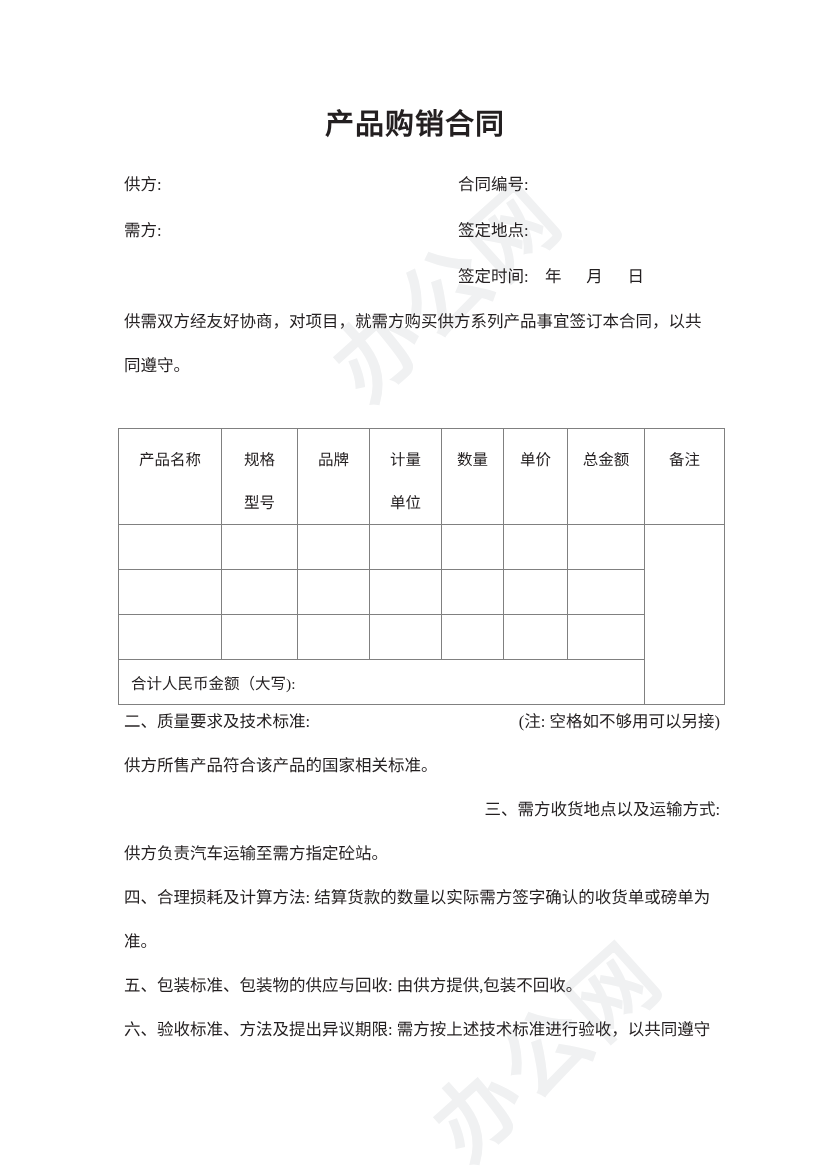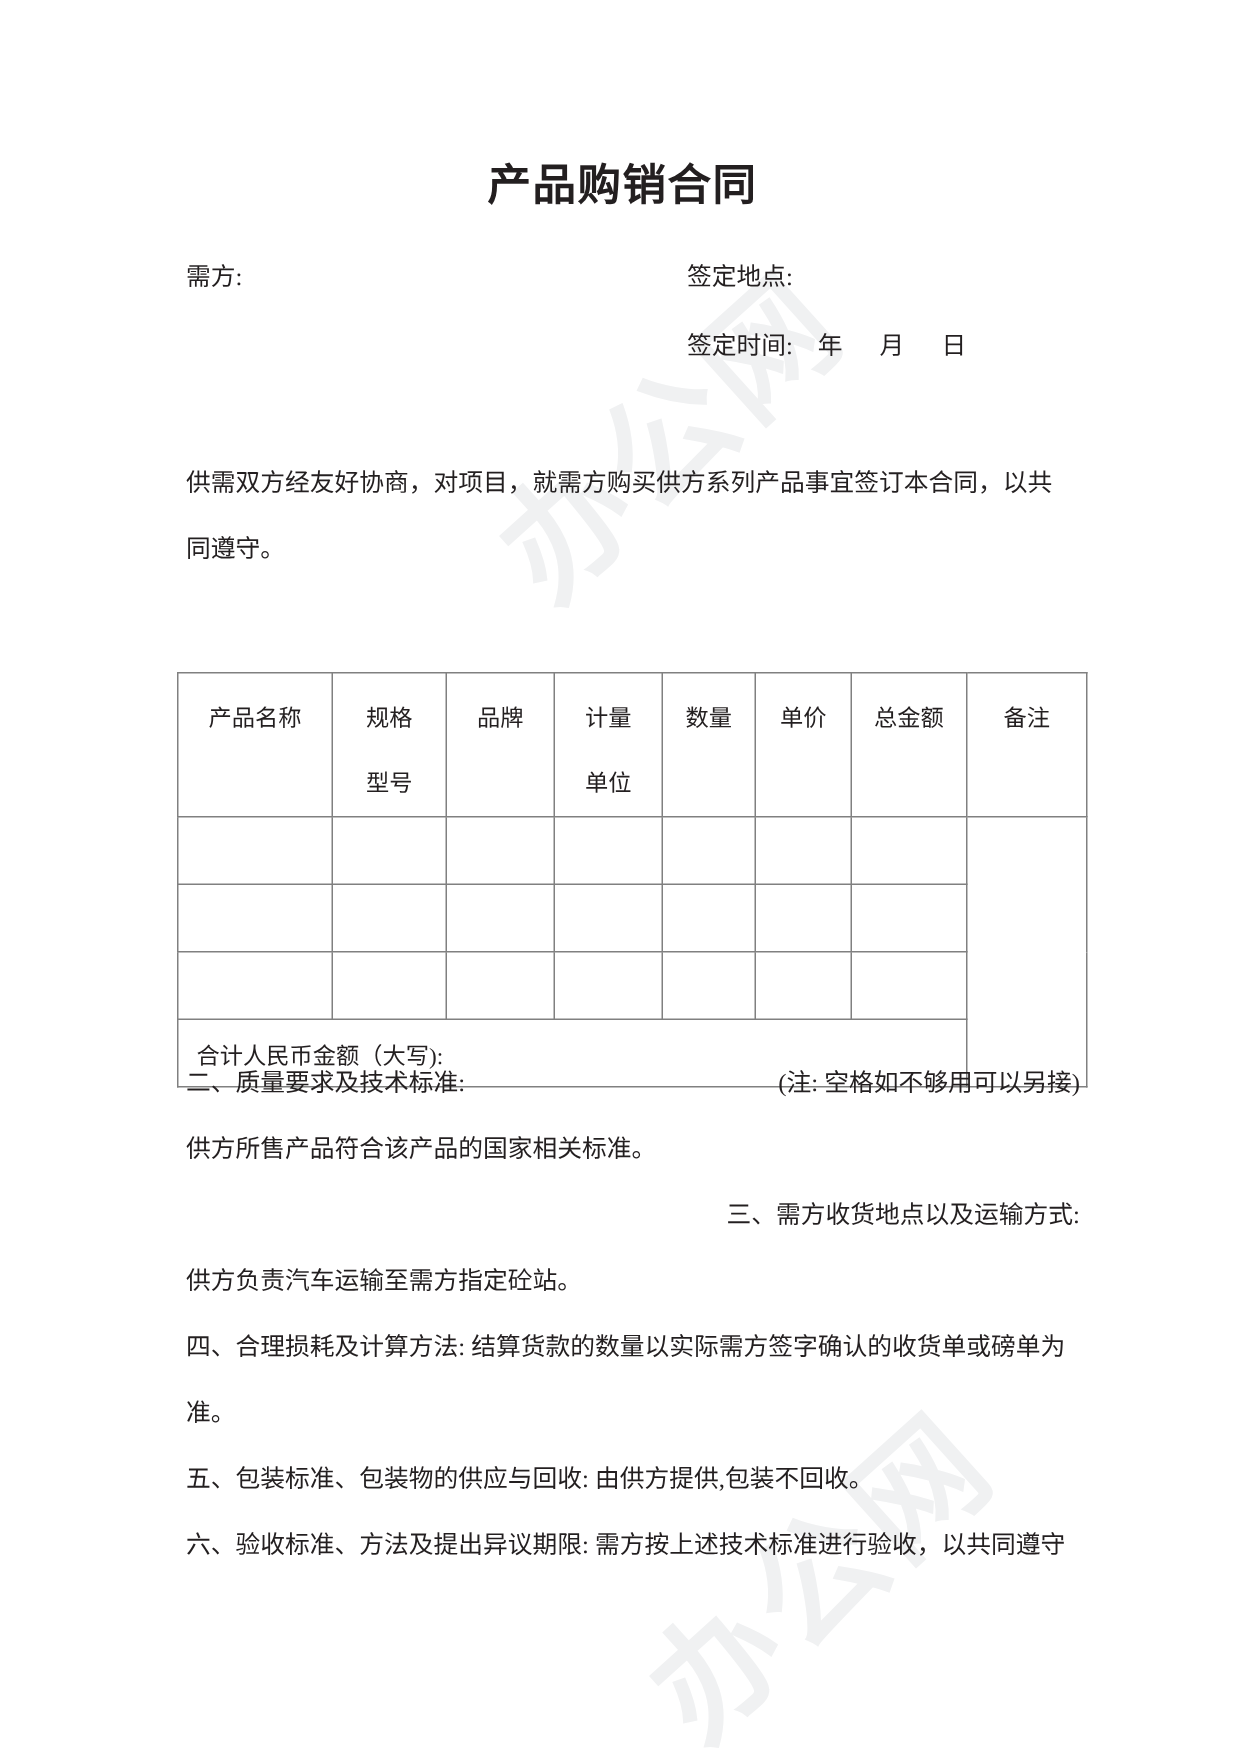--- a/index.html
+++ b/index.html
@@ -101,21 +101,21 @@
     line-height: 44px;
   }
 
   .para-intro    { top: 300px; }
   .para-section1 { top: 388px; }
 
   
   .goods-table {
     position: absolute;
     left: 118px;
-    top: 448px;
+    top: 428px;
     width: 592px;
     border-collapse: collapse;
     table-layout: fixed;
     font-size: 15.5px;
   }
   .goods-table td {
     border: 1px solid #808080;
     padding: 0;
     text-align: center;
     vertical-align: top;
@@ -181,20 +181,24 @@
 <div class="watermark-layer">
   <div class="watermark wm-mid">办公网</div>
   <div class="watermark wm-bottom">办公网</div>
 </div>
 
 <div class="page">
 
   <div class="doc-title">产品购销合同</div>
 
   <div class="party-block">
+    <div class="party-row">
+      <span class="party-left">供方:</span>
+      <span class="party-right">合同编号:</span>
+    </div>
     <div class="party-row">
       <span class="party-left">需方:</span>
       <span class="party-right">签定地点:</span>
     </div>
     <div class="party-row">
       <span class="party-left"></span>
       <span class="party-right">签定时间:    年      月      日</span>
     </div>
   </div>
 

